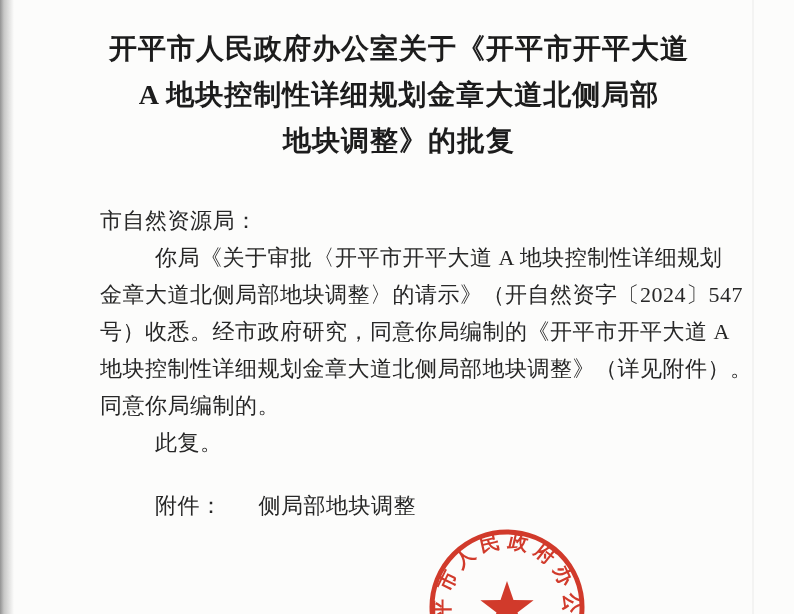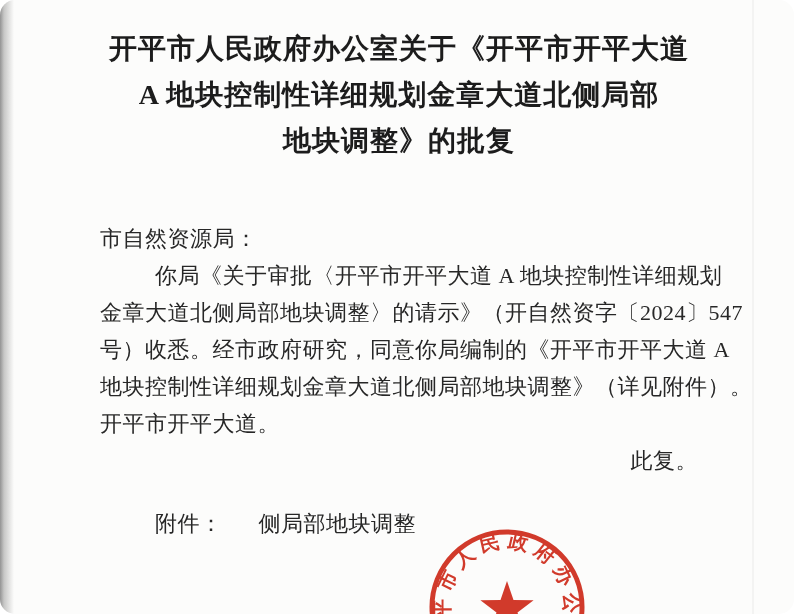--- a/index.html
+++ b/index.html
@@ -6,21 +6,20 @@
   .page {
     position: relative;
     width: 794px;
     height: 614px;
     background: #fcfcfb;
     overflow: hidden;
     font-family: "Liberation Serif", "DejaVu Serif", serif;
     color: #272727;
     box-sizing: border-box;
     padding: 26px 96px 0 100px;
-    border-radius: 15px;
   }
   
   .scan-edge-left {
     position: absolute; left: 0; top: 0; bottom: 0; width: 14px;
     background: linear-gradient(to right, #939393 0px, #c7c7c6 4px, rgba(252,252,251,0) 14px);
     pointer-events: none;
   }
   .scan-fold-right {
     position: absolute; top: 0; bottom: 0; left: 752px; width: 2px;
     background: rgba(0,0,0,0.035);
@@ -29,33 +28,33 @@
   .doc-title {
     text-align: center;
     font-weight: bold;
     font-size: 28px;
     line-height: 46px;
     color: #1c1c1c;
     letter-spacing: 1px;
   }
   .title-line { white-space: nowrap; }
   .salutation {
-    margin-top: 56px;
+    margin-top: 38px;
     font-size: 22px;
     line-height: 37px;
     letter-spacing: 0.5px;
     white-space: nowrap;
   }
   .body-line {
     font-size: 22px;
     line-height: 37px;
     letter-spacing: 0.5px;
     white-space: nowrap;
   }
-  .indent-2em { padding-left: 55px; text-align: right; }
+  .indent-2em { padding-left: 55px; }
   .attachment {
     margin-top: 26px;
     display: flex;
     align-items: flex-start;
     padding-left: 55px;
     font-size: 22px;
     line-height: 37px;
     letter-spacing: 0.5px;
     gap: 36px;
   }
@@ -89,21 +88,21 @@
     <div class="title-line">地块调整》的批复</div>
   </div>
 
   <div class="salutation">市自然资源局：</div>
 
   <div>
     <div class="body-line indent-2em">你局《关于审批〈开平市开平大道 A 地块控制性详细规划</div>
     <div class="body-line">金章大道北侧局部地块调整〉的请示》（开自然资字〔2024〕547</div>
     <div class="body-line">号）收悉。经市政府研究，同意你局编制的《开平市开平大道 A</div>
     <div class="body-line">地块控制性详细规划金章大道北侧局部地块调整》（详见附件）。</div>
-    <div class="body-line">开平市开平大道。</div>
+    <div class="body-line">同意你局编制的。</div>
     <div class="body-line indent-2em">此复。</div>
   </div>
 
   <div class="attachment">
     <div class="attachment-label">附件：</div>
     <div>
       <div class="attachment-line">侧局部地块调整</div>
     </div>
   </div>
 

